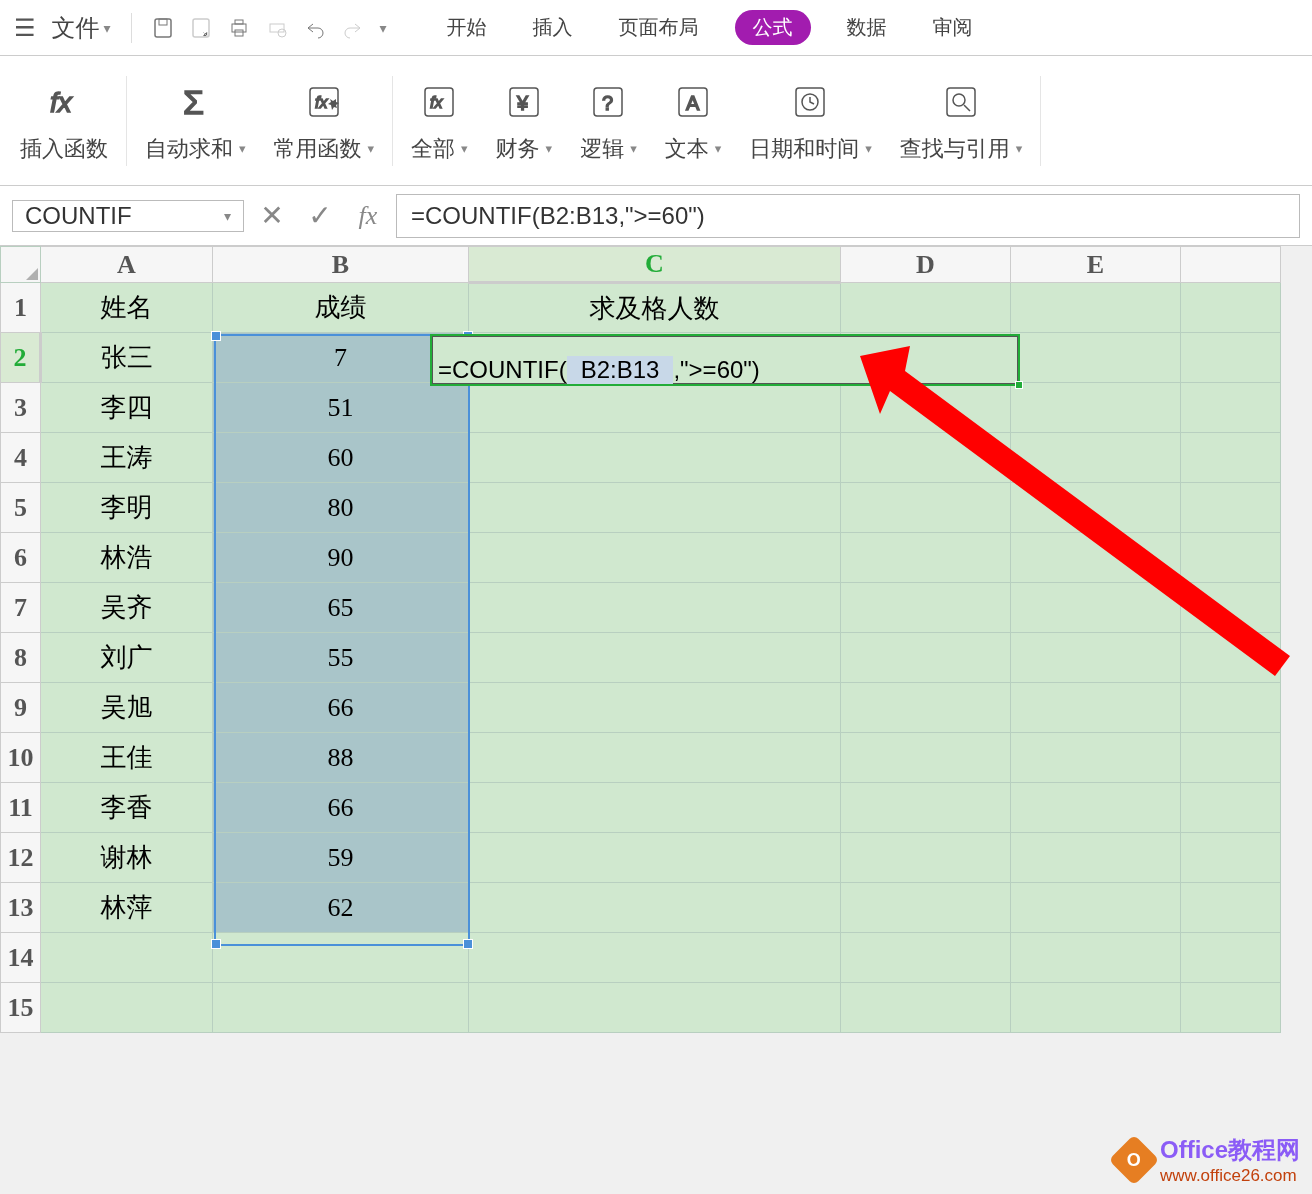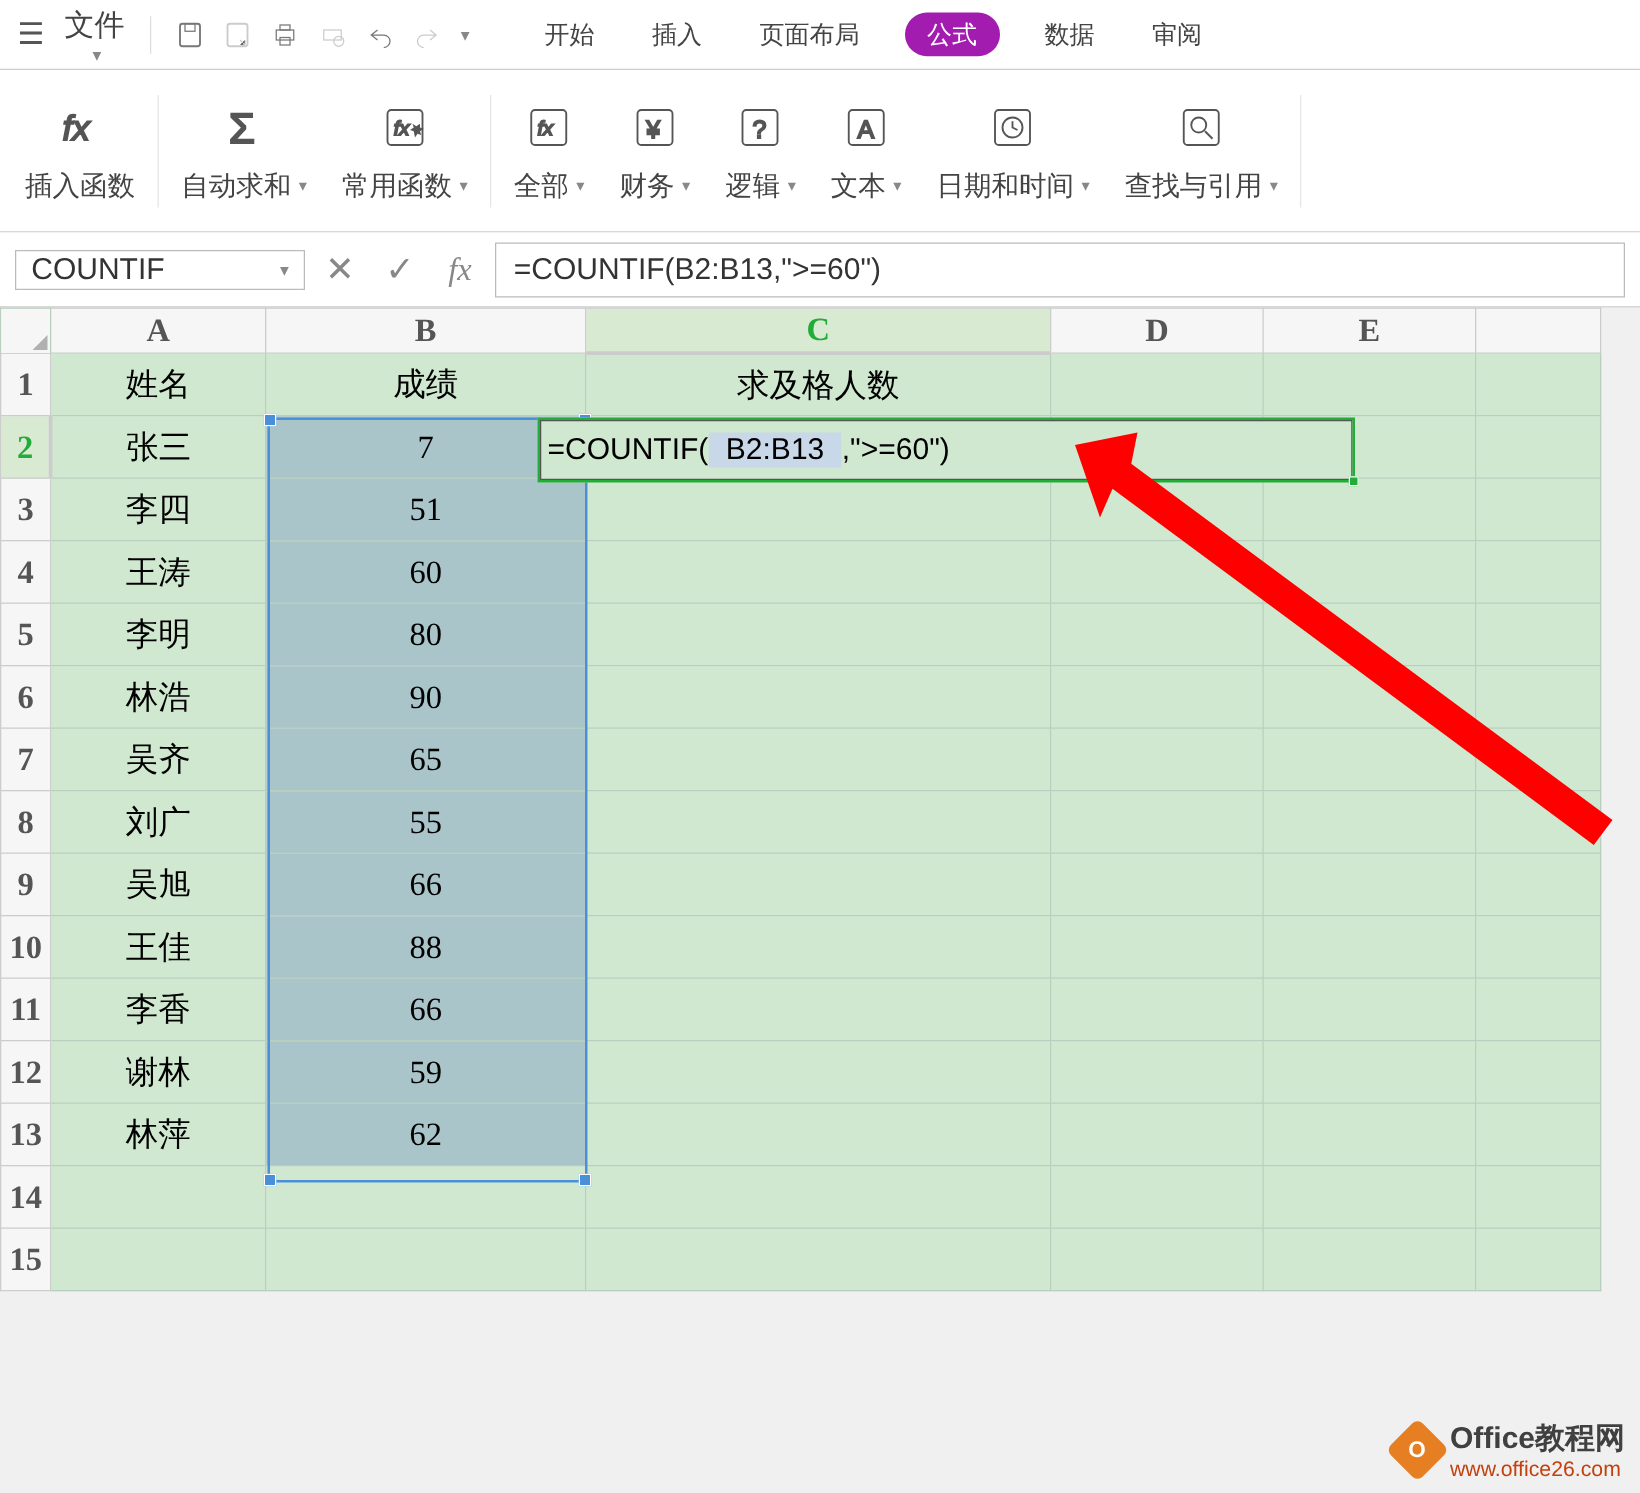--- a/index.html
+++ b/index.html
@@ -9,21 +9,21 @@
     .qat {
       height: 56px;
       background: #fff;
       border-bottom: 1px solid #ccc;
       display: flex;
       align-items: center;
       padding: 0 8px;
       gap: 4px;
     }
     .qat .menu-icon { font-size: 24px; color: #555; padding: 0 6px; cursor: pointer; }
-    .qat .file-btn { font-size: 24px; color: #444; padding: 0 6px; display: flex; align-items: center; cursor: pointer; flex-direction: column; }
+    .qat .file-btn { font-size: 24px; color: #444; padding: 0 6px; display: flex; align-items: center; cursor: pointer; }
     .qat .file-btn .chev { font-size: 14px; margin-left: 4px; color: #888; }
     .qat .divider { width: 1px; height: 30px; background: #ddd; margin: 0 10px; }
     .qat .qat-icon { width: 34px; height: 34px; display: flex; align-items: center; justify-content: center; color: #777; border-radius: 4px; }
     .qat .qat-icon.disabled { color: #ccc; }
     .qat .qat-icon svg { width: 24px; height: 24px; }
     .qat .chev2 { font-size: 14px; color: #888; margin: 0 6px; }
 
     
     .tabs {
       display: flex;
@@ -165,21 +165,21 @@
     }
 
     .watermark {
       position: absolute;
       right: 12px; bottom: 8px;
       display: flex; align-items: center; gap: 8px;
       font-family: Arial;
     }
     .watermark .logo { width:36px; height:36px; background:#e67e22; transform: rotate(45deg); border-radius:6px; display:flex; align-items:center; justify-content:center; color:#fff; font-weight:bold; font-size:18px;}
     .watermark .logo span{ transform: rotate(-45deg);}
-    .watermark .tx1 { font-size: 24px; color:#404040; font-weight:bold;}
+    .watermark .tx1 { font-size: 24px; color:#8b5cf6; font-weight:bold;}
     .watermark .tx2 { font-size: 17px; color:#c2410c; }
   </style>
 </head>
 <body>
 
 <div class="qat">
   <span class="menu-icon">☰</span>
   <span class="file-btn">
       <span>文件</span>
       <span class="chev">▾</span>
@@ -509,21 +509,21 @@
   </tbody>
     </table>
 
   <div class="sel-overlay" style="left:214px; top:88px; width:256px; height:612px;">
     <div class="sel-handle" style="left:-5px; top:-5px;"></div>
     <div class="sel-handle" style="right:-5px; top:-5px;"></div>
     <div class="sel-handle" style="left:-5px; bottom:-5px;"></div>
     <div class="sel-handle" style="right:-5px; bottom:-5px;"></div>
   </div>
 
-  <div class="edit-wrap" style="left:430px; top:88px; width:654px; height:52px;">
+  <div class="edit-wrap" style="left:430px; top:88px; width:590px; height:52px;align-items:flex-end;">
     <span>=COUNTIF(</span>
       <span class="hl">B2:B13</span>
       <span>,"&gt;=60")</span>
     <div class="corner-sq"></div>
   </div>
 
   <svg class="arrow" style="left:820px; top:90px;" width="480" height="420">
     <defs></defs>
     <polygon points="40,20 90,10 85,35 470,320 455,340 70,55 60,78" fill="#ff0000"></polygon>
   </svg>

